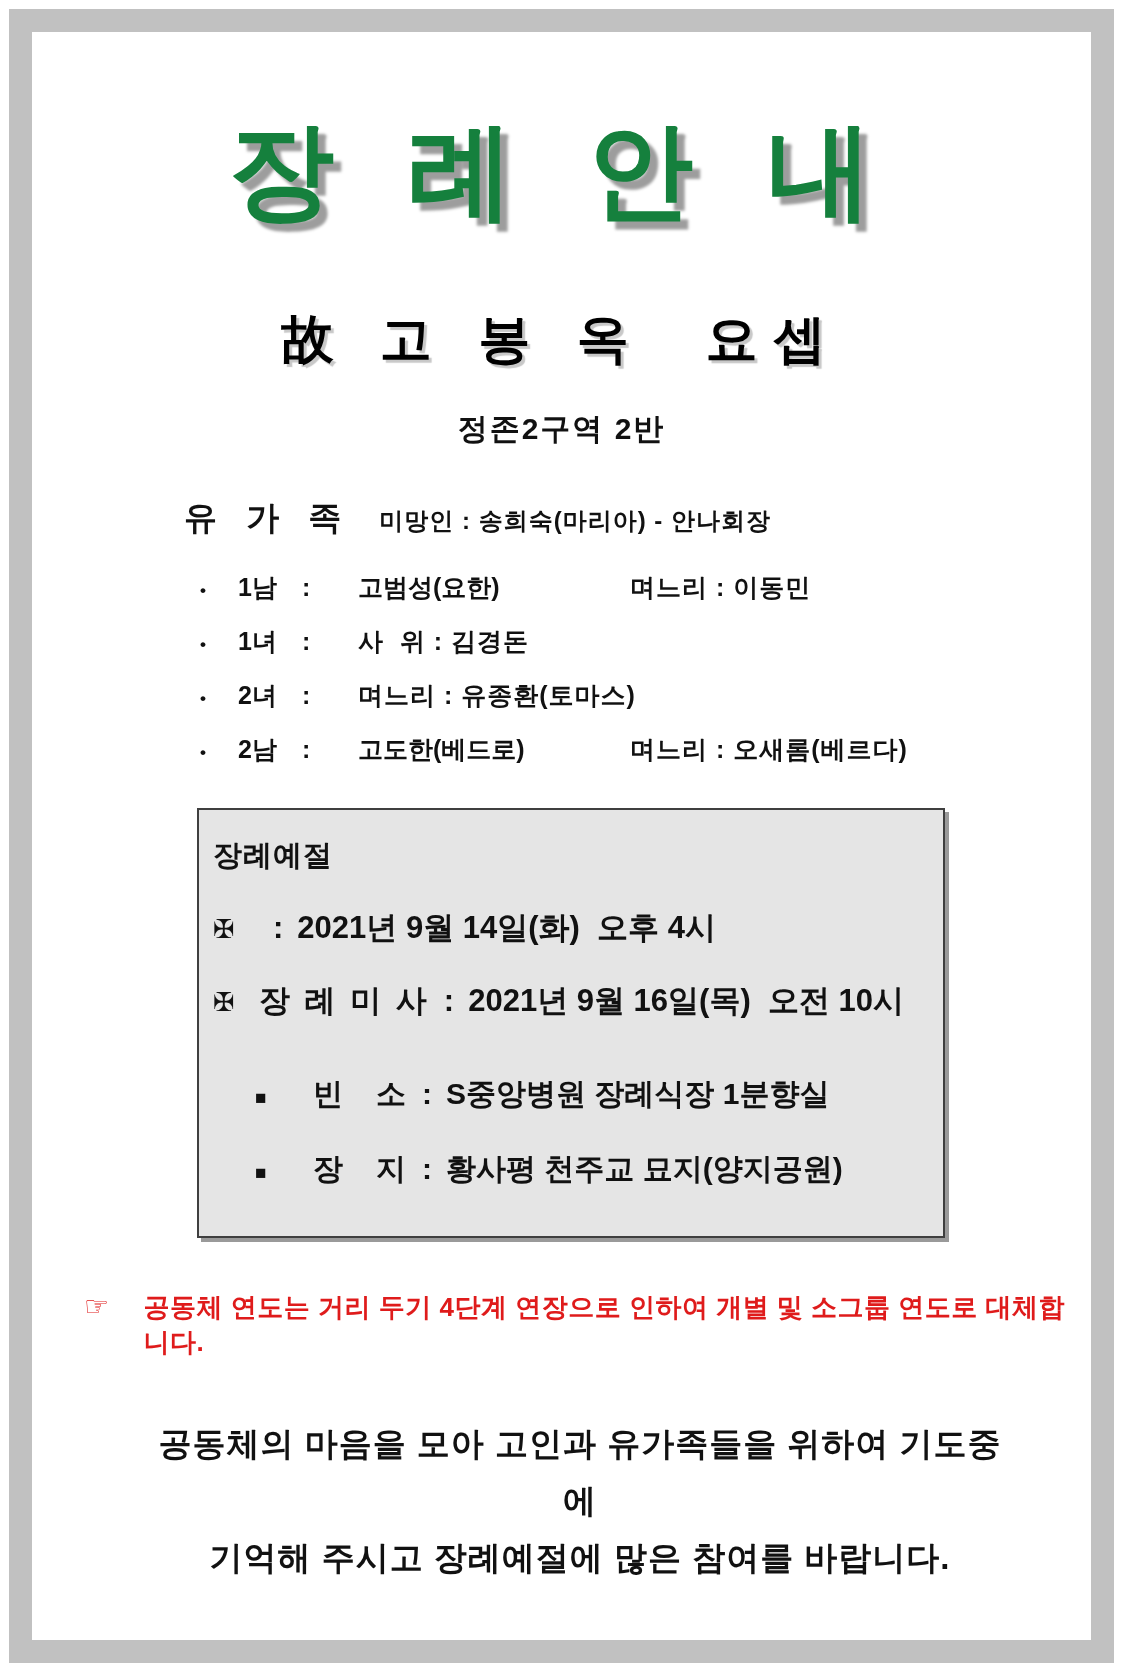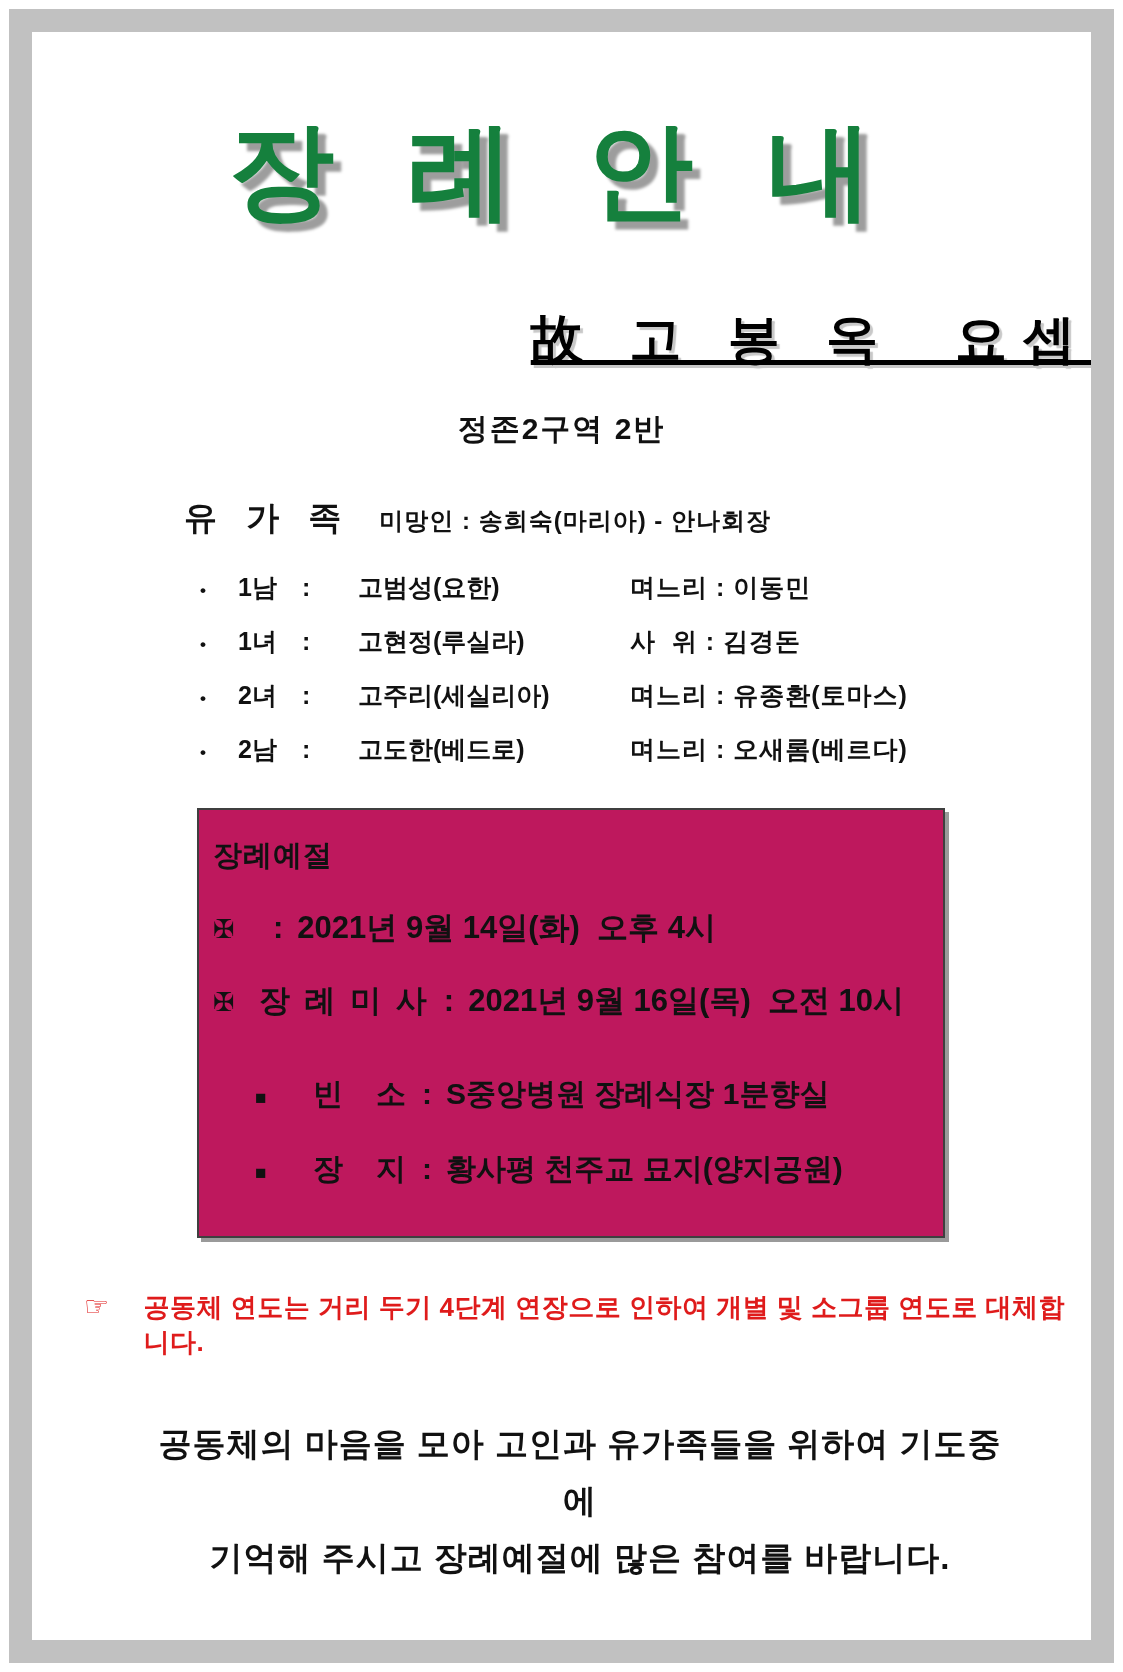--- a/index.html
+++ b/index.html
@@ -16,23 +16,23 @@
   .pre { white-space:pre-wrap; }
 
   
   .title {
     margin-top:68px; text-align:center;
     font-size:106px; font-weight:800; letter-spacing:22px;
     color:#15803d; text-shadow:8px 8px 3px #9d9d9d;
   }
   
   .deceased {
-    margin-top:62px; text-align:right;
+    margin-top:62px; text-align:center;
     font-size:52px; font-weight:800; letter-spacing:16px;
-    color:#000; text-shadow:3px 3px 1px #c8c8c8;text-decoration:underline;
+    color:#000; text-shadow:3px 3px 1px #c8c8c8;
   }
   .district {
     margin-top:34px; text-align:center;
     font-size:30px; font-weight:700; letter-spacing:2px;
   }
 
   
   .family { margin:46px 0 0 140px; }
   .family-header { display:flex; align-items:baseline;margin-left:12px; }
   .family-heading { font-size:33px; font-weight:800; letter-spacing:10px; }
@@ -41,21 +41,21 @@
   .family-row { display:flex; align-items:baseline; font-size:25px; font-weight:700; margin-bottom:21px; }
   .fr-bullet { width:38px; padding-left:28px; font-size:17px; }
   .fr-order { width:64px; }
   .fr-colon { width:56px; text-align:left; }
   .fr-name { width:272px; }
   .fr-right { letter-spacing:1px; }
 
   
   .rites-box {
     margin:42px 0 0 165px; width:748px; box-sizing:border-box;
-    background:#be185d; border:2px solid #3f3f3f;
+    background:#e5e5e5; border:2px solid #3f3f3f;
     box-shadow:4px 4px 0 #9a9a9a;
     padding:26px 18px 46px 14px;
   }
   .rites-heading { font-size:29px; font-weight:800; letter-spacing:1px; }
   .rites-line { display:flex; align-items:baseline; font-size:31px; font-weight:700; margin-top:31px; }
   .rites-icon { width:46px; font-size:26px; }
   .rites-label { letter-spacing:3px; }
   .rites-sep { margin:0 14px; }
   .rites-value { letter-spacing:0; }
   .places { margin-top:52px; }
@@ -102,28 +102,26 @@
         <span class="fr-bullet">•</span>
         <span class="fr-order pre">1남</span>
         <span class="fr-colon">:</span>
         <span class="fr-name pre">고범성(요한)</span>
         <span class="fr-right pre">며느리 : 이동민</span>
       </div>
       <div class="family-row">
         <span class="fr-bullet">•</span>
         <span class="fr-order pre">1녀</span>
         <span class="fr-colon">:</span>
-        <span class="fr-name pre">고현정(루실라)</span>
         <span class="fr-right pre">사  위 : 김경돈</span>
       </div>
       <div class="family-row">
         <span class="fr-bullet">•</span>
         <span class="fr-order pre">2녀</span>
         <span class="fr-colon">:</span>
-        <span class="fr-name pre">고주리(세실리아)</span>
         <span class="fr-right pre">며느리 : 유종환(토마스)</span>
       </div>
       <div class="family-row">
         <span class="fr-bullet">•</span>
         <span class="fr-order pre">2남</span>
         <span class="fr-colon">:</span>
         <span class="fr-name pre">고도한(베드로)</span>
         <span class="fr-right pre">며느리 : 오새롬(베르다)</span>
       </div>
     </div>

